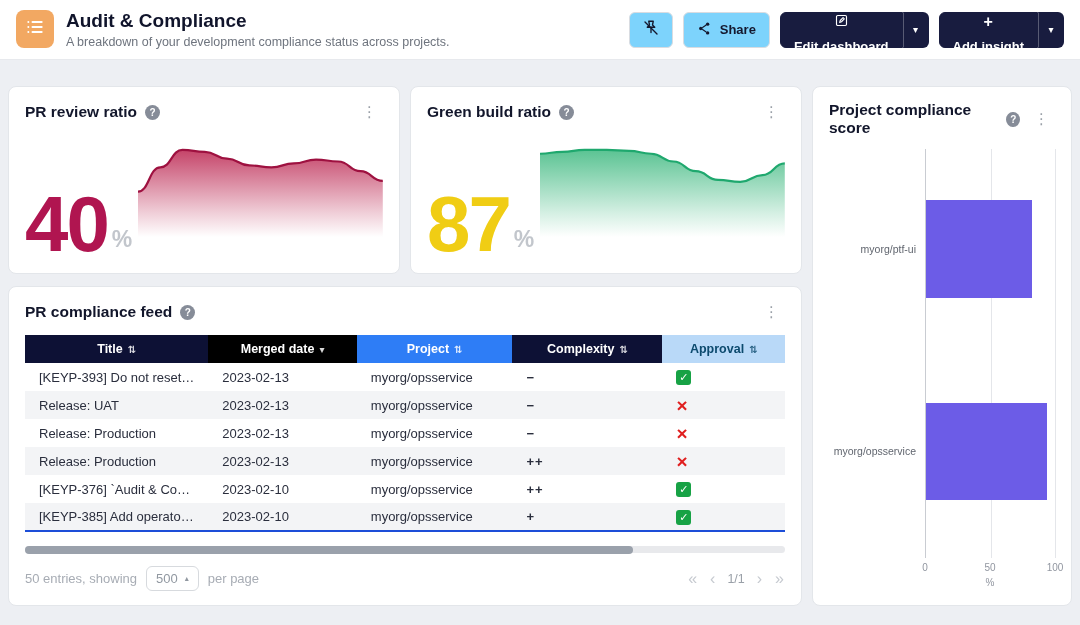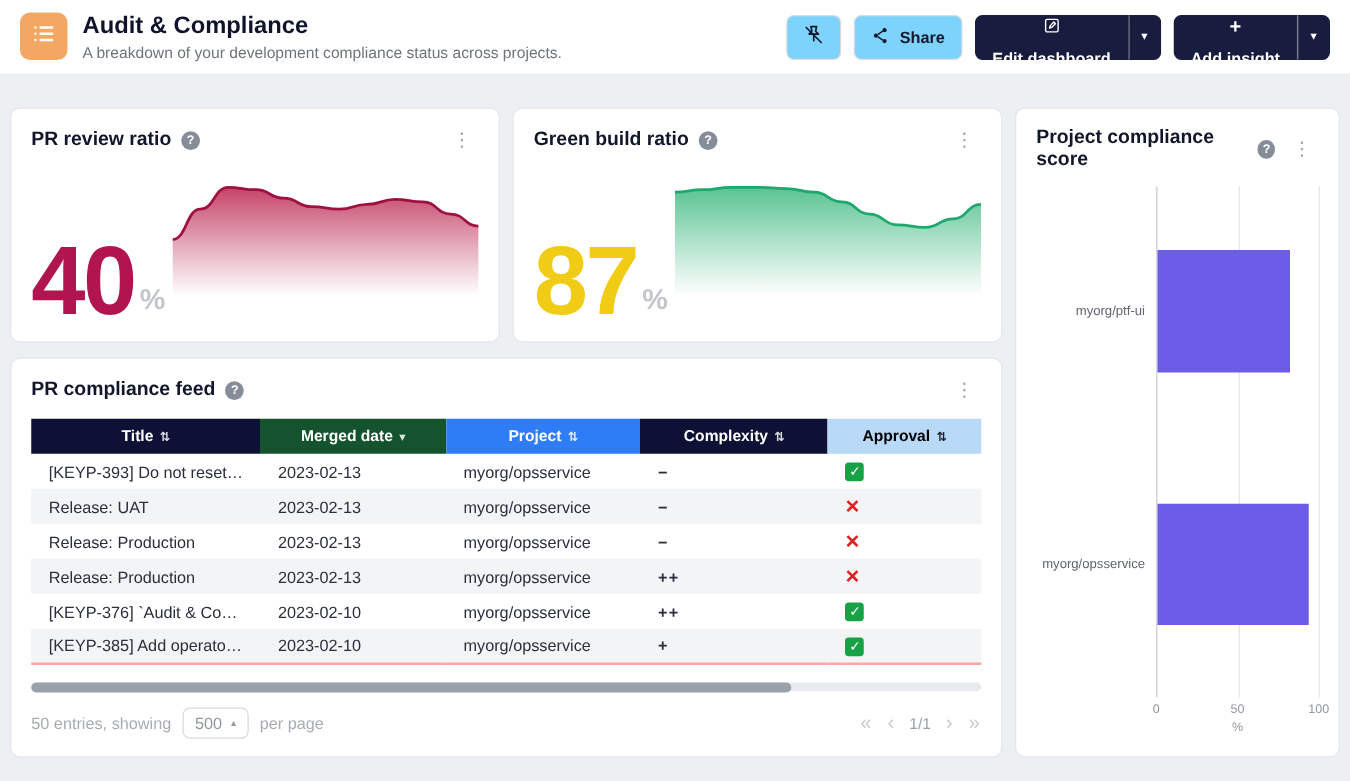--- a/index.html
+++ b/index.html
@@ -66,21 +66,21 @@
   .stat-card { flex:1; height:188px; display:flex; flex-direction:column; }
   .stat-body { flex:1; display:flex; align-items:flex-end; }
   .big-number { font-size:78px; font-weight:800; line-height:.88; letter-spacing:-2px; }
   .big-unit { font-size:23px; font-weight:700; color:#c2c6cc; margin:0 0 6px 4px; }
   .spark-wrap { flex:1; height:104px; margin-left:6px; align-self:flex-start; margin-top:10px; }
   .spark-wrap svg { width:100%; height:100%; display:block; }
 
   
   .feed-card { height:320px; display:flex; flex-direction:column; }
   .feed-table { width:100%; border-collapse:collapse; margin-top:12px; font-size:13px;
-    border-bottom:2px solid #fca5a5; }
+    border-bottom:2px solid #1d4ed8; }
   .feed-table th {
     height:28px; font-size:12.5px; font-weight:600; text-align:center; white-space:nowrap;
     cursor:pointer;
   }
   .feed-table th .sort-ic { font-size:10px; margin-left:5px; opacity:.85; }
   .feed-table td { height:28px; padding:0 14px; white-space:nowrap; color:#2a2e3d; }
   .feed-table tbody tr:nth-child(even) { background:#f3f4f6; }
   .cell-cx { font-weight:700; letter-spacing:1px; }
   .check-badge {
     display:inline-flex; width:15px; height:15px; border-radius:3px; background:#17a245;
@@ -256,24 +256,24 @@
         <colgroup>
           <col class="col-title">
             <col class="col-date">
             <col class="col-proj">
             <col class="col-cx">
             <col class="col-app">
         </colgroup>
         <thead>
             <tr id="feed-thead-row">
               <th style="background: rgb(13, 17, 53); color: rgb(255, 255, 255);"><span>Title</span><span class="sort-ic">⇅</span></th>
-              <th style="background: #14532d; color: rgb(255, 255, 255);"><span>Merged date</span><span class="sort-ic">▾</span></th>
+              <th style="background: #000000; color: rgb(255, 255, 255);"><span>Merged date</span><span class="sort-ic">▾</span></th>
               <th style="background: rgb(46, 125, 246); color: rgb(255, 255, 255);"><span>Project</span><span class="sort-ic">⇅</span></th>
               <th style="background: rgb(13, 17, 53); color: rgb(255, 255, 255);"><span>Complexity</span><span class="sort-ic">⇅</span></th>
-              <th style="background: rgb(185, 217, 248); color: #000000; margin-top: 40px;"><span>Approval</span><span class="sort-ic">⇅</span></th>
+              <th style="background: rgb(185, 217, 248); color: #0c4a6e; margin-top: 40px;"><span>Approval</span><span class="sort-ic">⇅</span></th>
             </tr>
           </thead>
         <tbody id="feed-tbody">
             <tr>
               <td>[KEYP-393] Do not reset…</td>
               <td>2023-02-13</td>
               <td>myorg/opsservice</td>
               <td class="cell-cx">−</td>
               <td><span class="check-badge">✓</span></td>
             </tr>

